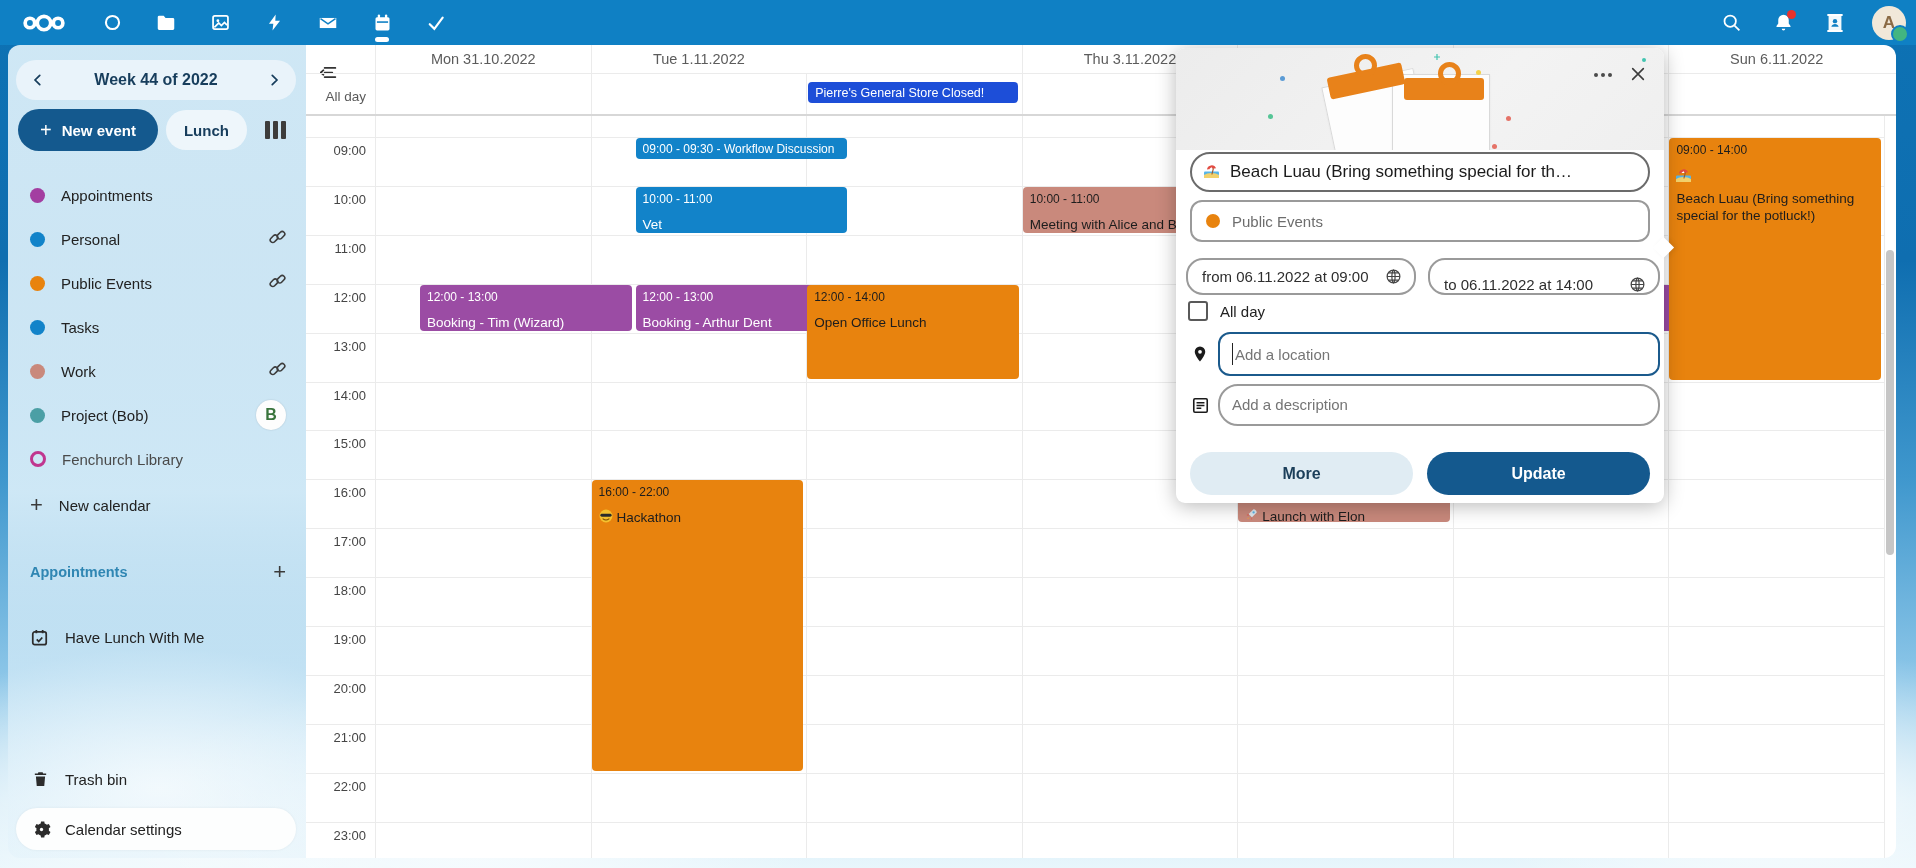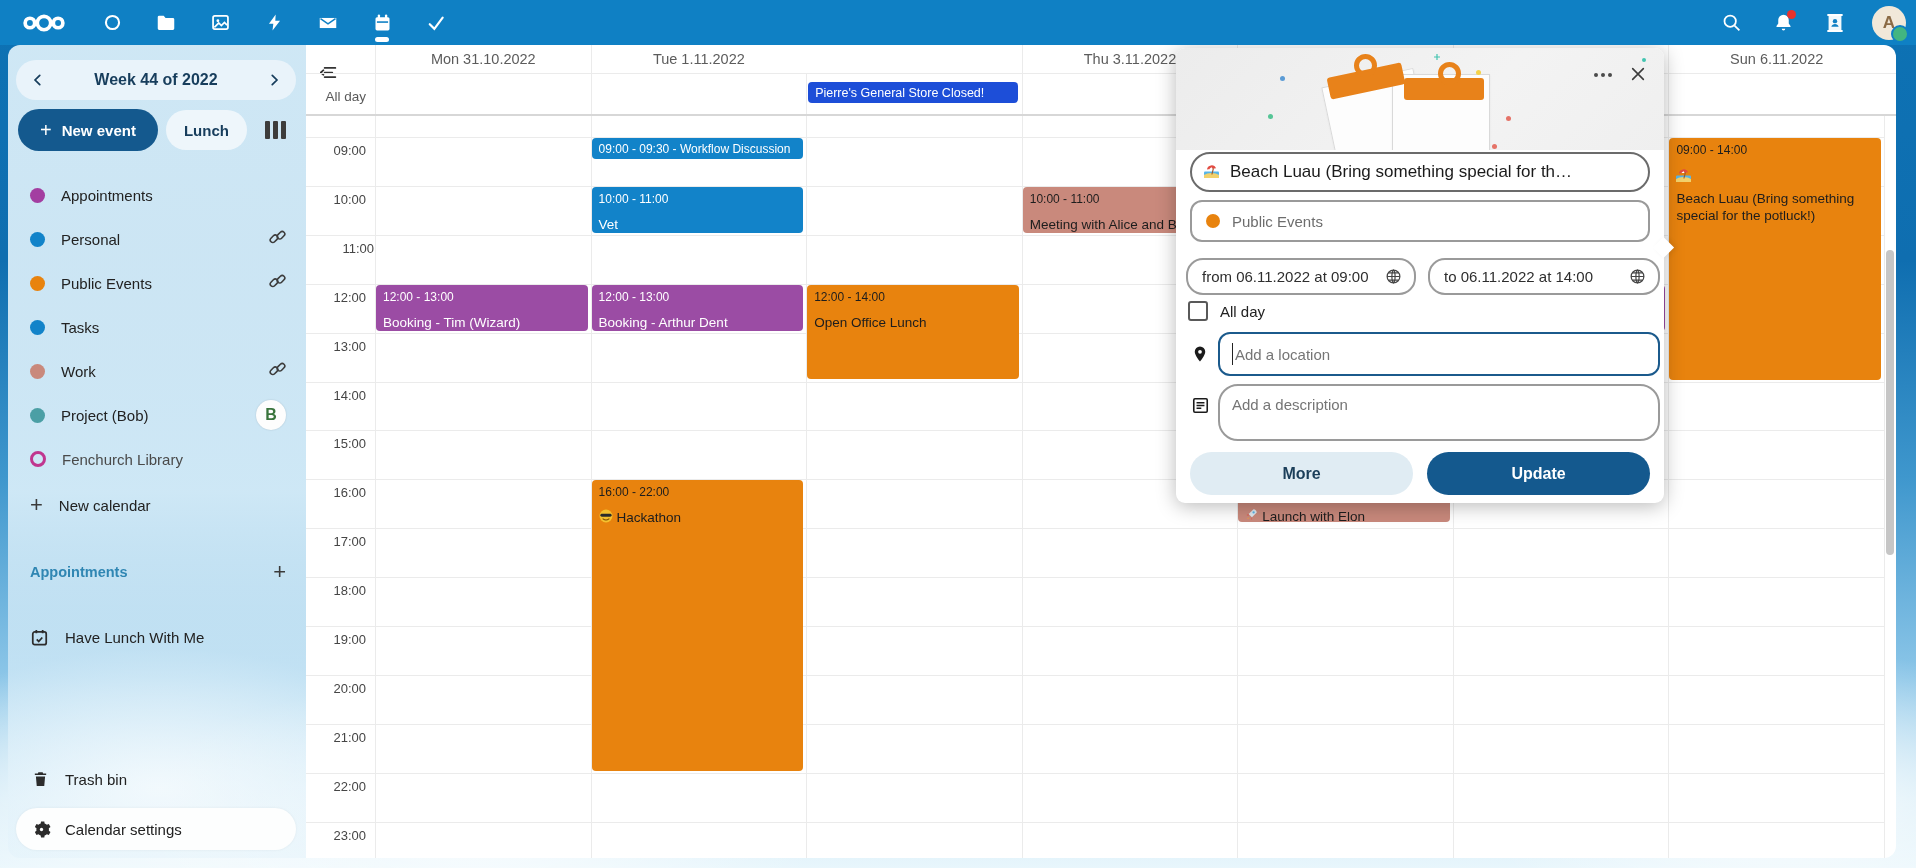--- a/index.html
+++ b/index.html
@@ -68,21 +68,21 @@
   .adev{position:absolute;top:9px;height:21px;border-radius:4px;color:#fff;font-size:12.5px;display:flex;align-items:center;
     padding:0 7px;box-sizing:border-box;white-space:nowrap;overflow:hidden;}
   .scroller{position:absolute;left:0;top:71px;right:0;bottom:0;overflow:hidden;}
   .hline{position:absolute;left:0;right:12px;height:1px;background:#ebebeb;}
   .hlbl{position:absolute;left:0;width:60px;text-align:right;color:#454545;font-size:13px;}
   .vline{position:absolute;top:0;bottom:0;width:1px;background:#ebebeb;}
   .event{position:absolute;border-radius:4px;overflow:hidden;box-sizing:border-box;padding:5px 7px;}
   .event .ev-time{font-size:12px;line-height:14px;}
   .event .ev-title{font-size:13.5px;line-height:17px;margin-top:10px;display:flex;align-items:flex-start;gap:4px;flex-wrap:wrap;}
   .event.inline{padding:3px 7px;font-size:12px;display:flex;align-items:center;}
-  .event.lighttext{color:#fff;}
+  .event.lighttext{color:#fff;margin-left:44px;}
   .event.darktext{color:#1d1d1d;}
   .event.clipped .ev-title{margin-top:27px;}
   .scrollthumb{position:absolute;right:2px;width:8px;border-radius:4px;background:#c6c6c6;}
 
   
   .popup{position:absolute;left:1176px;top:48px;width:488px;height:455px;background:#fff;border-radius:9px;z-index:50;
     box-shadow:0 3px 20px rgba(0,0,0,.28);}
   .parrow{position:absolute;right:-7px;top:192px;width:15px;height:15px;background:#fff;transform:rotate(45deg);box-shadow:2px -2px 5px rgba(0,0,0,.07);}
   .pband{position:absolute;left:0;top:0;width:100%;height:102px;border-radius:9px 9px 0 0;overflow:hidden;
     background:linear-gradient(135deg,#ececec 0%,#f3f3f3 60%,#efefef 100%);}
@@ -94,29 +94,29 @@
   .pkebab i{width:4px;height:4px;border-radius:50%;background:#4b4b4b;display:block;}
   .pclose{position:absolute;right:12px;top:12px;width:28px;height:28px;display:flex;align-items:center;justify-content:center;color:#3c3c3c;font-size:20px;}
   .ptitle{position:absolute;left:14px;top:104px;width:460px;height:40px;border:2px solid #6b6b6b;border-radius:20px;box-sizing:border-box;
     display:flex;align-items:center;gap:9px;padding:0 12px;}
   .ptitle input{border:none;outline:none;flex:1;font-size:17px;color:#1b1b1b;font-family:"Liberation Sans",sans-serif;background:transparent;}
   .pselect{position:absolute;left:14px;top:152px;width:460px;height:42px;border:2px solid #9a9a9a;border-radius:12px;box-sizing:border-box;
     display:flex;align-items:center;gap:12px;padding:0 14px;font-size:15px;color:#6d6d6d;}
   .pselect .cdot{width:14px;height:14px;border-radius:50%;}
   .pdate{position:absolute;top:210px;height:37px;border:2px solid #9a9a9a;border-radius:17px;box-sizing:border-box;
     display:flex;align-items:center;justify-content:space-between;padding:0 12px 0 14px;font-size:15px;color:#2e2e2e;}
-  .pfrom{left:10px;width:230px;} .pto{left:252px;width:232px;}
+  .pfrom{left:10px;width:230px;} .pto{left:252px;width:232px;align-items:flex-end;}
   .pallday{position:absolute;left:12px;top:253px;display:flex;align-items:center;gap:12px;font-size:15px;color:#222;}
   .pallday .cb{width:16px;height:16px;border:2px solid #595959;border-radius:3px;background:#fff;}
   .prow-ic{position:absolute;left:15px;}
   .ploc{position:absolute;left:42px;top:284px;width:442px;height:44px;border:2px solid #1b5a8c;border-radius:12px;box-sizing:border-box;display:flex;align-items:center;}
   .ploc .caret{width:1px;height:22px;background:#222;margin-left:12px;}
   .ploc input{border:none;outline:none;flex:1;font-size:15px;padding-left:2px;color:#222;font-family:"Liberation Sans",sans-serif;background:transparent;}
   .ploc input::placeholder,.pdesc textarea::placeholder{color:#757575;opacity:1;}
-  .pdesc{position:absolute;left:42px;top:336px;width:442px;height:57px;border:2px solid #9a9a9a;border-radius:20px;box-sizing:border-box;}
+  .pdesc{position:absolute;left:42px;top:336px;width:442px;height:42px;border:2px solid #9a9a9a;border-radius:20px;box-sizing:border-box;}
   .pdesc textarea{border:none;outline:none;resize:none;width:100%;height:100%;box-sizing:border-box;padding:10px 12px;font-size:15px;
     font-family:"Liberation Sans",sans-serif;background:transparent;}
   .pbtns{position:absolute;left:14px;top:404px;width:460px;display:flex;gap:14px;}
   .morebtn{flex:1;height:43px;border-radius:22px;border:none;background:#e0ecf3;color:#1b3e59;font-weight:bold;font-size:16px;}
   .updatebtn{flex:1;height:43px;border-radius:22px;border:none;background:#14598e;color:#fff;font-weight:bold;font-size:16px;}
 </style>
 </head>
 <body>
 
 <div class="page">
@@ -338,21 +338,21 @@
           <div class="cell" style="left: 1146.85px; width: 215.57px;"></div>
           <div class="cell" style="left: 1362.42px; width: 215.57px;"></div>
           <div class="adev" style="left: 502.14px; width: 209.57px; background: #1d4ed8;">Pierre's General Store Closed!</div>
         </div>
       <div class="scroller" id="scroller">
           <div class="hline" style="top: 21px;"></div>
           <div class="hlbl" style="top: 27px;">09:00</div>
           <div class="hline" style="top: 69.9px;"></div>
           <div class="hlbl" style="top: 75.9px;">10:00</div>
           <div class="hline" style="top: 118.8px;"></div>
-          <div class="hlbl" style="top: 124.8px; margin-left: 8px;">11:00</div>
+          <div class="hlbl" style="top: 124.8px;">11:00</div>
           <div class="hline" style="top: 167.7px;"></div>
           <div class="hlbl" style="top: 173.7px;">12:00</div>
           <div class="hline" style="top: 216.6px;"></div>
           <div class="hlbl" style="top: 222.6px;">13:00</div>
           <div class="hline" style="top: 265.5px;"></div>
           <div class="hlbl" style="top: 271.5px;">14:00</div>
           <div class="hline" style="top: 314.4px;"></div>
           <div class="hlbl" style="top: 320.4px;">15:00</div>
           <div class="hline" style="top: 363.3px;"></div>
           <div class="hlbl" style="top: 369.3px;">16:00</div>

